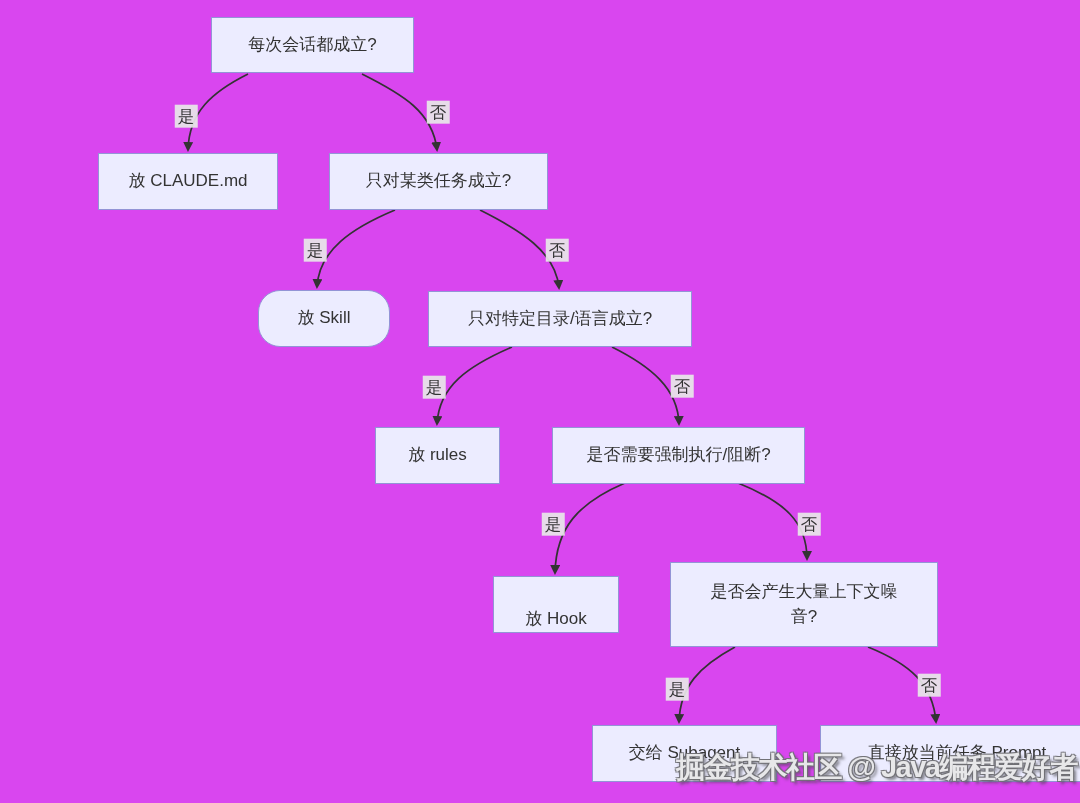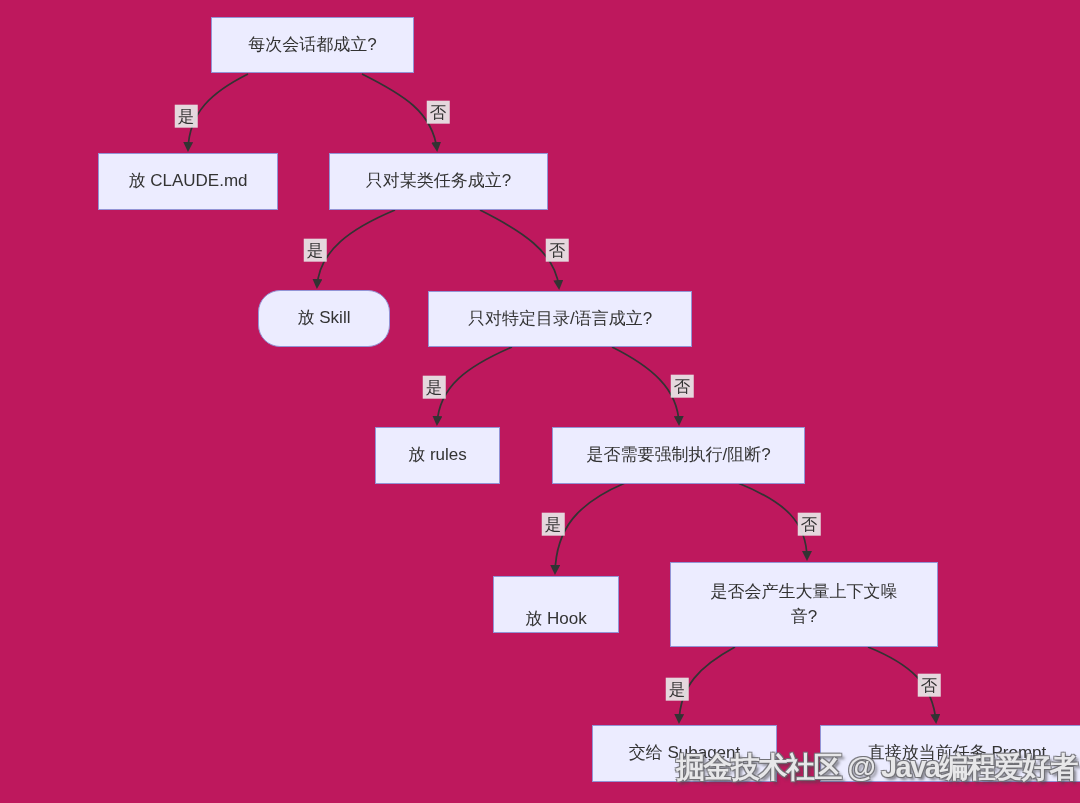--- a/index.html
+++ b/index.html
@@ -1,20 +1,20 @@
 <!DOCTYPE html>
 <html><head>
 <meta charset="utf-8">
 <style>
   html, body { margin: 0; padding: 0; background: #ffffff; }
   .canvas {
     position: relative;
     width: 1080px;
     height: 803px;
-    background: #be185d;
+    background: #d946ef;
     overflow: hidden;
     font-family: "Liberation Sans", "DejaVu Sans", sans-serif;
   }
   .edges-layer {
     position: absolute;
     left: 0; top: 0;
     width: 1080px; height: 803px;
   }
   .edge-path {
     fill: none;

